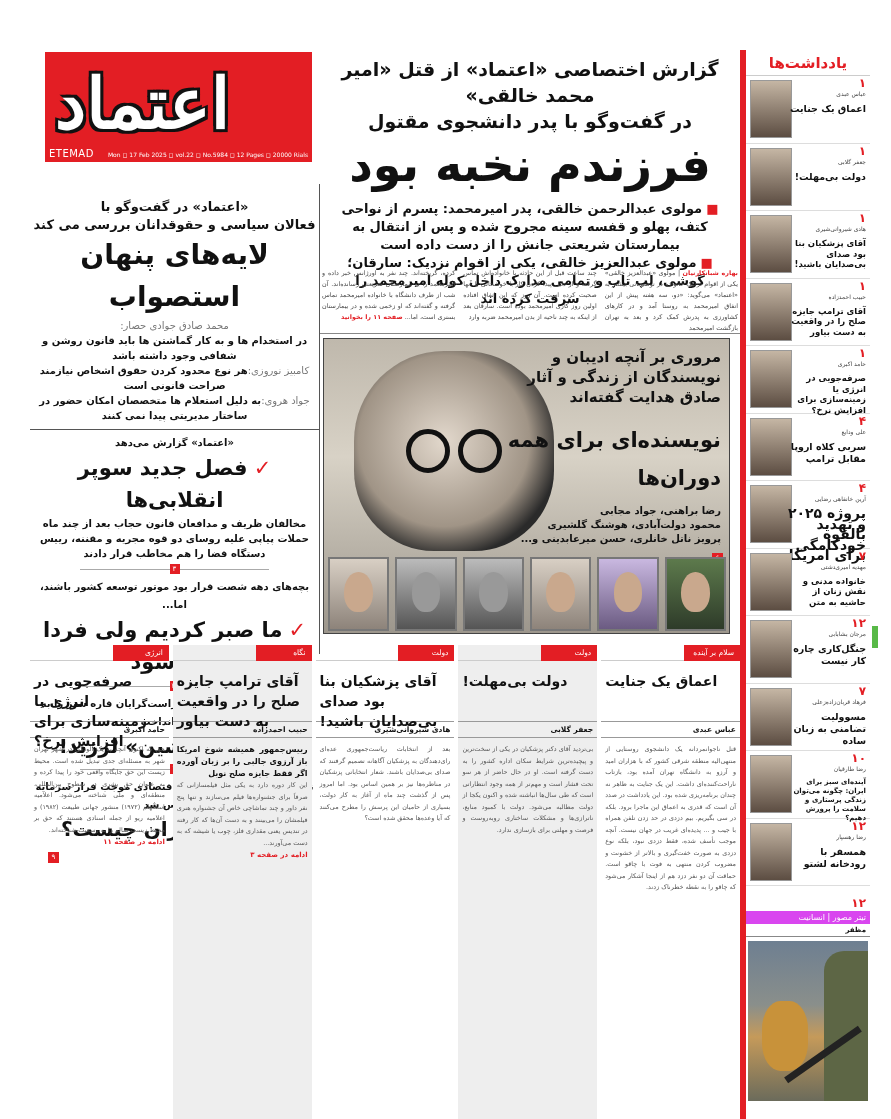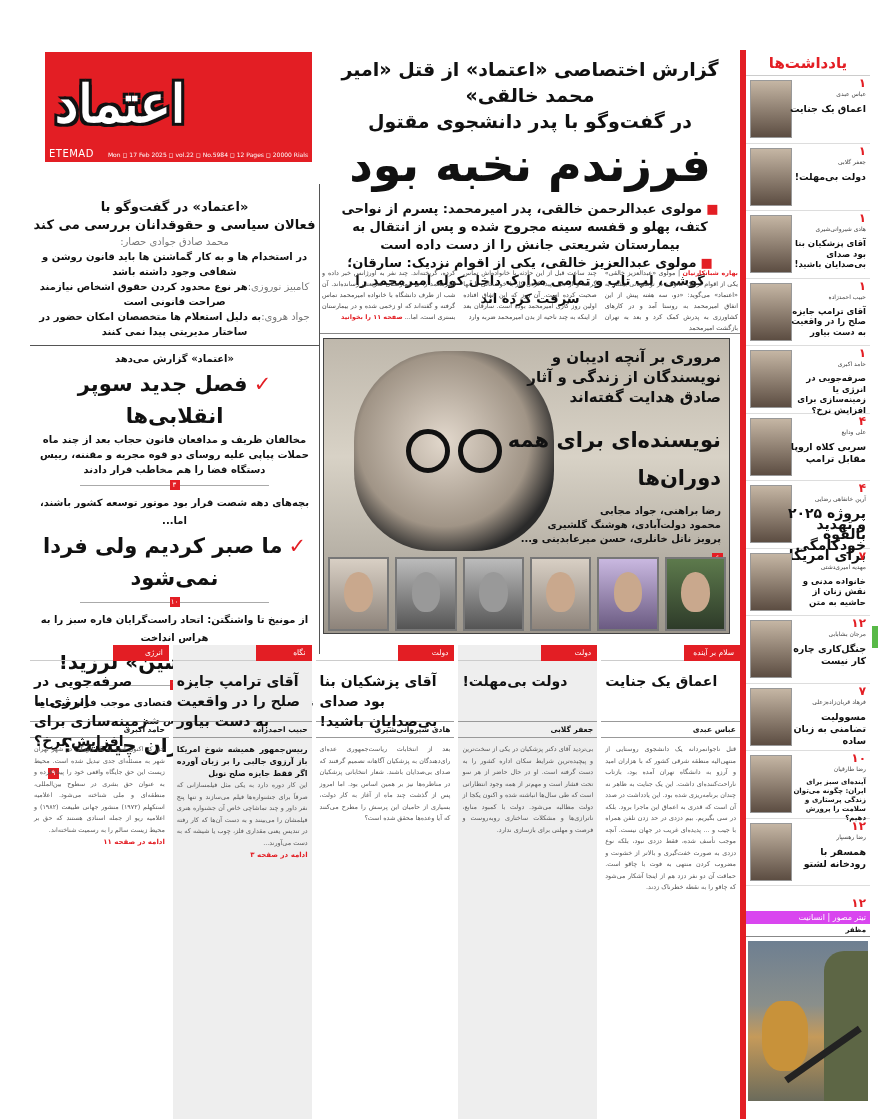--- a/index.html
+++ b/index.html
@@ -1,21 +1,21 @@
 <!DOCTYPE html>
 <html><head>
 <meta charset="utf-8">
 <style>
   *{box-sizing:border-box;margin:0;padding:0}
   html,body{width:891px;height:1119px;background:#fff;overflow:hidden}
   body{font-family:"DejaVu Sans",sans-serif;color:#111;position:relative;direction:rtl}
   .abs{position:absolute}
   
   #masthead{left:45px;top:52px;width:267px;height:110px;background:#e31e24;overflow:hidden}
-  #logo{position:absolute;left:10px;top:2px;font-family:"DejaVu Serif",serif;font-weight:bold;font-size:52px;color:#fff;line-height:100px;
+  #logo{position:absolute;left:10px;top:2px;font-family:"DejaVu Serif",serif;font-weight:bold;font-size:70px;color:#fff;line-height:100px;
     text-shadow:-3px -3px 0 #111,3px -3px 0 #111,-3px 3px 0 #111,3px 3px 0 #111;letter-spacing:-4px;direction:rtl}
   #mast-info{position:absolute;left:124px;top:6px;width:60px;font-size:6.5px;line-height:9.5px;color:#fff;text-align:right}
   #etemad-en{position:absolute;left:0;top:96px;width:267px;height:14px;font-size:6px;color:#fff;direction:ltr;padding-left:4px;white-space:nowrap}
   #etemad-en b{font-size:10px;font-weight:normal;letter-spacing:.5px;margin-right:14px}
   
   #left-col{left:30px;top:184px;width:290px;height:470px;border-right:1px solid #555}
   .kicker{text-align:center;font-weight:bold;font-size:13px;line-height:18px}
   .big{text-align:center;font-weight:bold}
   .sub{text-align:center;font-size:10px;line-height:15px;font-weight:bold}
   .grey{color:#777;font-weight:normal}
@@ -83,20 +83,21 @@
   <div id="logo">اعتماد</div>
   <div id="etemad-en">
     <b>ETEMAD</b><span>Mon  ◻ 17 Feb 2025 ◻ vol.22 ◻ No.5984 ◻ 12 Pages ◻ 20000 Rials</span>
   </div>
 </div>
 
 <div id="left-col" class="abs">
   <div style="padding-top:14px">
     <div class="kicker">«اعتماد» در گفت‌وگو با</div>
     <div class="kicker">فعالان سیاسی و حقوقدانان بررسی می کند</div>
+    <div class="big" style="font-size:28px;line-height:42px">لایه‌های پنهان استصواب</div>
     <div class="sub grey">محمد صادق جوادی حصار:</div>
     <div class="sub">در استخدام ها و به کار گماشتن ها باید قانون روشن و شفافی وجود داشته باشد</div>
     <div class="sub"><span class="grey">کامبیز نوروزی:</span><span>هر نوع محدود کردن حقوق اشخاص نیازمند صراحت قانونی است</span></div>
     <div class="sub"><span class="grey">جواد هروی:</span><span>به دلیل استعلام ها متخصصان امکان حضور در ساختار مدیریتی پیدا نمی کنند</span></div>
   </div>
   <div style="height:1px;background:#555;margin:6px 0 4px"></div>
   <div>
     <div class="kicker" style="font-size:10px">«اعتماد» گزارش می‌دهد</div>
     <div class="big" style="font-size:21px;line-height:32px"><span class="check">✓</span><span>فصل جدید سوپر انقلابی‌ها</span></div>
     <div class="sub" style="padding:0 6px">مخالفان ظریف و مدافعان قانون حجاب بعد از چند ماه حملات پیاپی علیه روسای دو قوه مجریه و مقننه، رییس دستگاه قضا را هم مخاطب قرار دادند</div>

